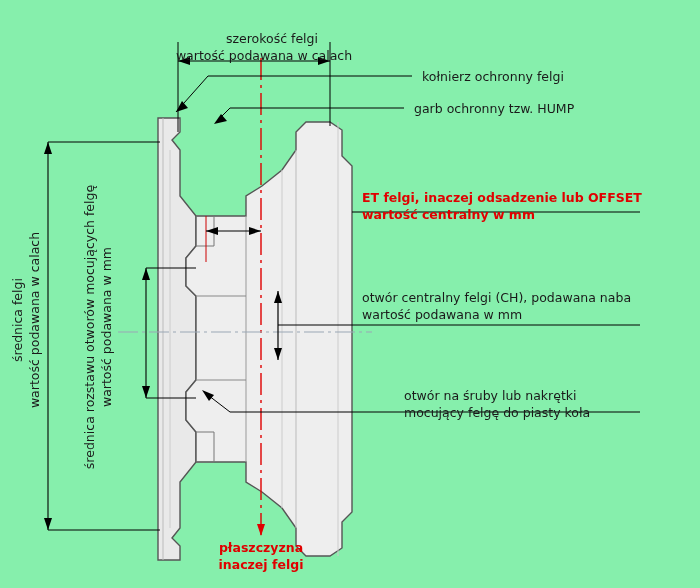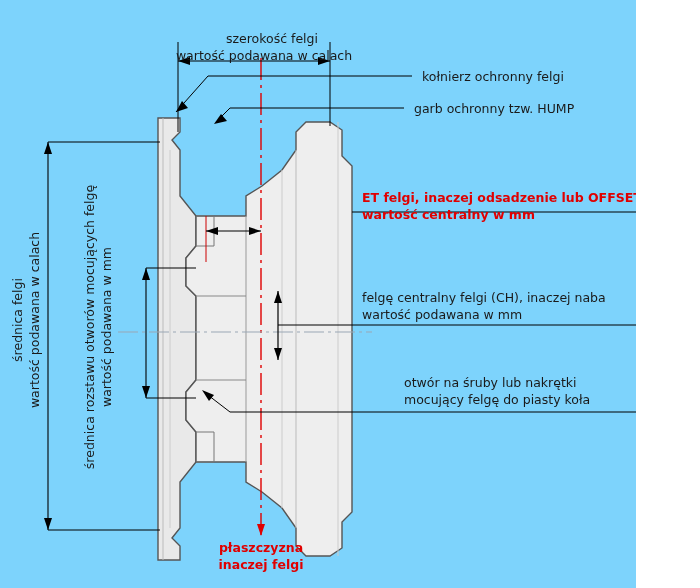--- a/index.html
+++ b/index.html
@@ -5,23 +5,23 @@
   html, body {
     margin: 0;
     padding: 0;
     background: #ffffff;
   }
   body {
     font-family: "DejaVu Sans", sans-serif;
   }
   #stage {
     position: relative;
-    width: 636px;
+    width: 700px;
     height: 588px;
-    background: #7dd3fc;
+    background: #86efac;
     overflow: hidden;
   }
   .lbl {
     position: absolute;
     font-size: 12.5px;
     color: #1a1a1a;
     line-height: 1.35;
     white-space: pre;
   }
   .lbl.red {
@@ -203,24 +203,24 @@
 wartość podawana w calach</span>
   </div>
 
   <div class="lbl" style="left:422px; top:69px;">kołnierz ochronny felgi</div>
 
   <div class="lbl" style="left:414px; top:101px;">garb ochronny tzw. HUMP</div>
 
   <div class="lbl red" style="left:362px; top:190px;">ET felgi, inaczej odsadzenie lub OFFSET
 wartość centralny w mm</div>
 
-  <div class="lbl" style="left:362px; top:290px;">felgę centralny felgi (CH), inaczej naba
+  <div class="lbl" style="left:362px; top:290px;">otwór centralny felgi (CH), podawana naba
 wartość podawana w mm</div>
 
-  <div class="lbl" style="left:404px; top:375px;">otwór na śruby lub nakrętki
+  <div class="lbl" style="left:404px; top:388px;">otwór na śruby lub nakrętki
 mocujący felgę do piasty koła</div>
 
   <div class="lbl red center" style="left:186px; top:540px; width:150px;">płaszczyzna
 inaczej felgi</div>
 
   <div class="lbl vert center" style="left:10px; top:530px; width:420px;">średnica felgi
 wartość podawana w calach</div>
 
   <div class="lbl vert center" style="left:82px; top:522px; width:390px;">średnica rozstawu otworów mocujących felgę
 wartość podawana w mm</div>

